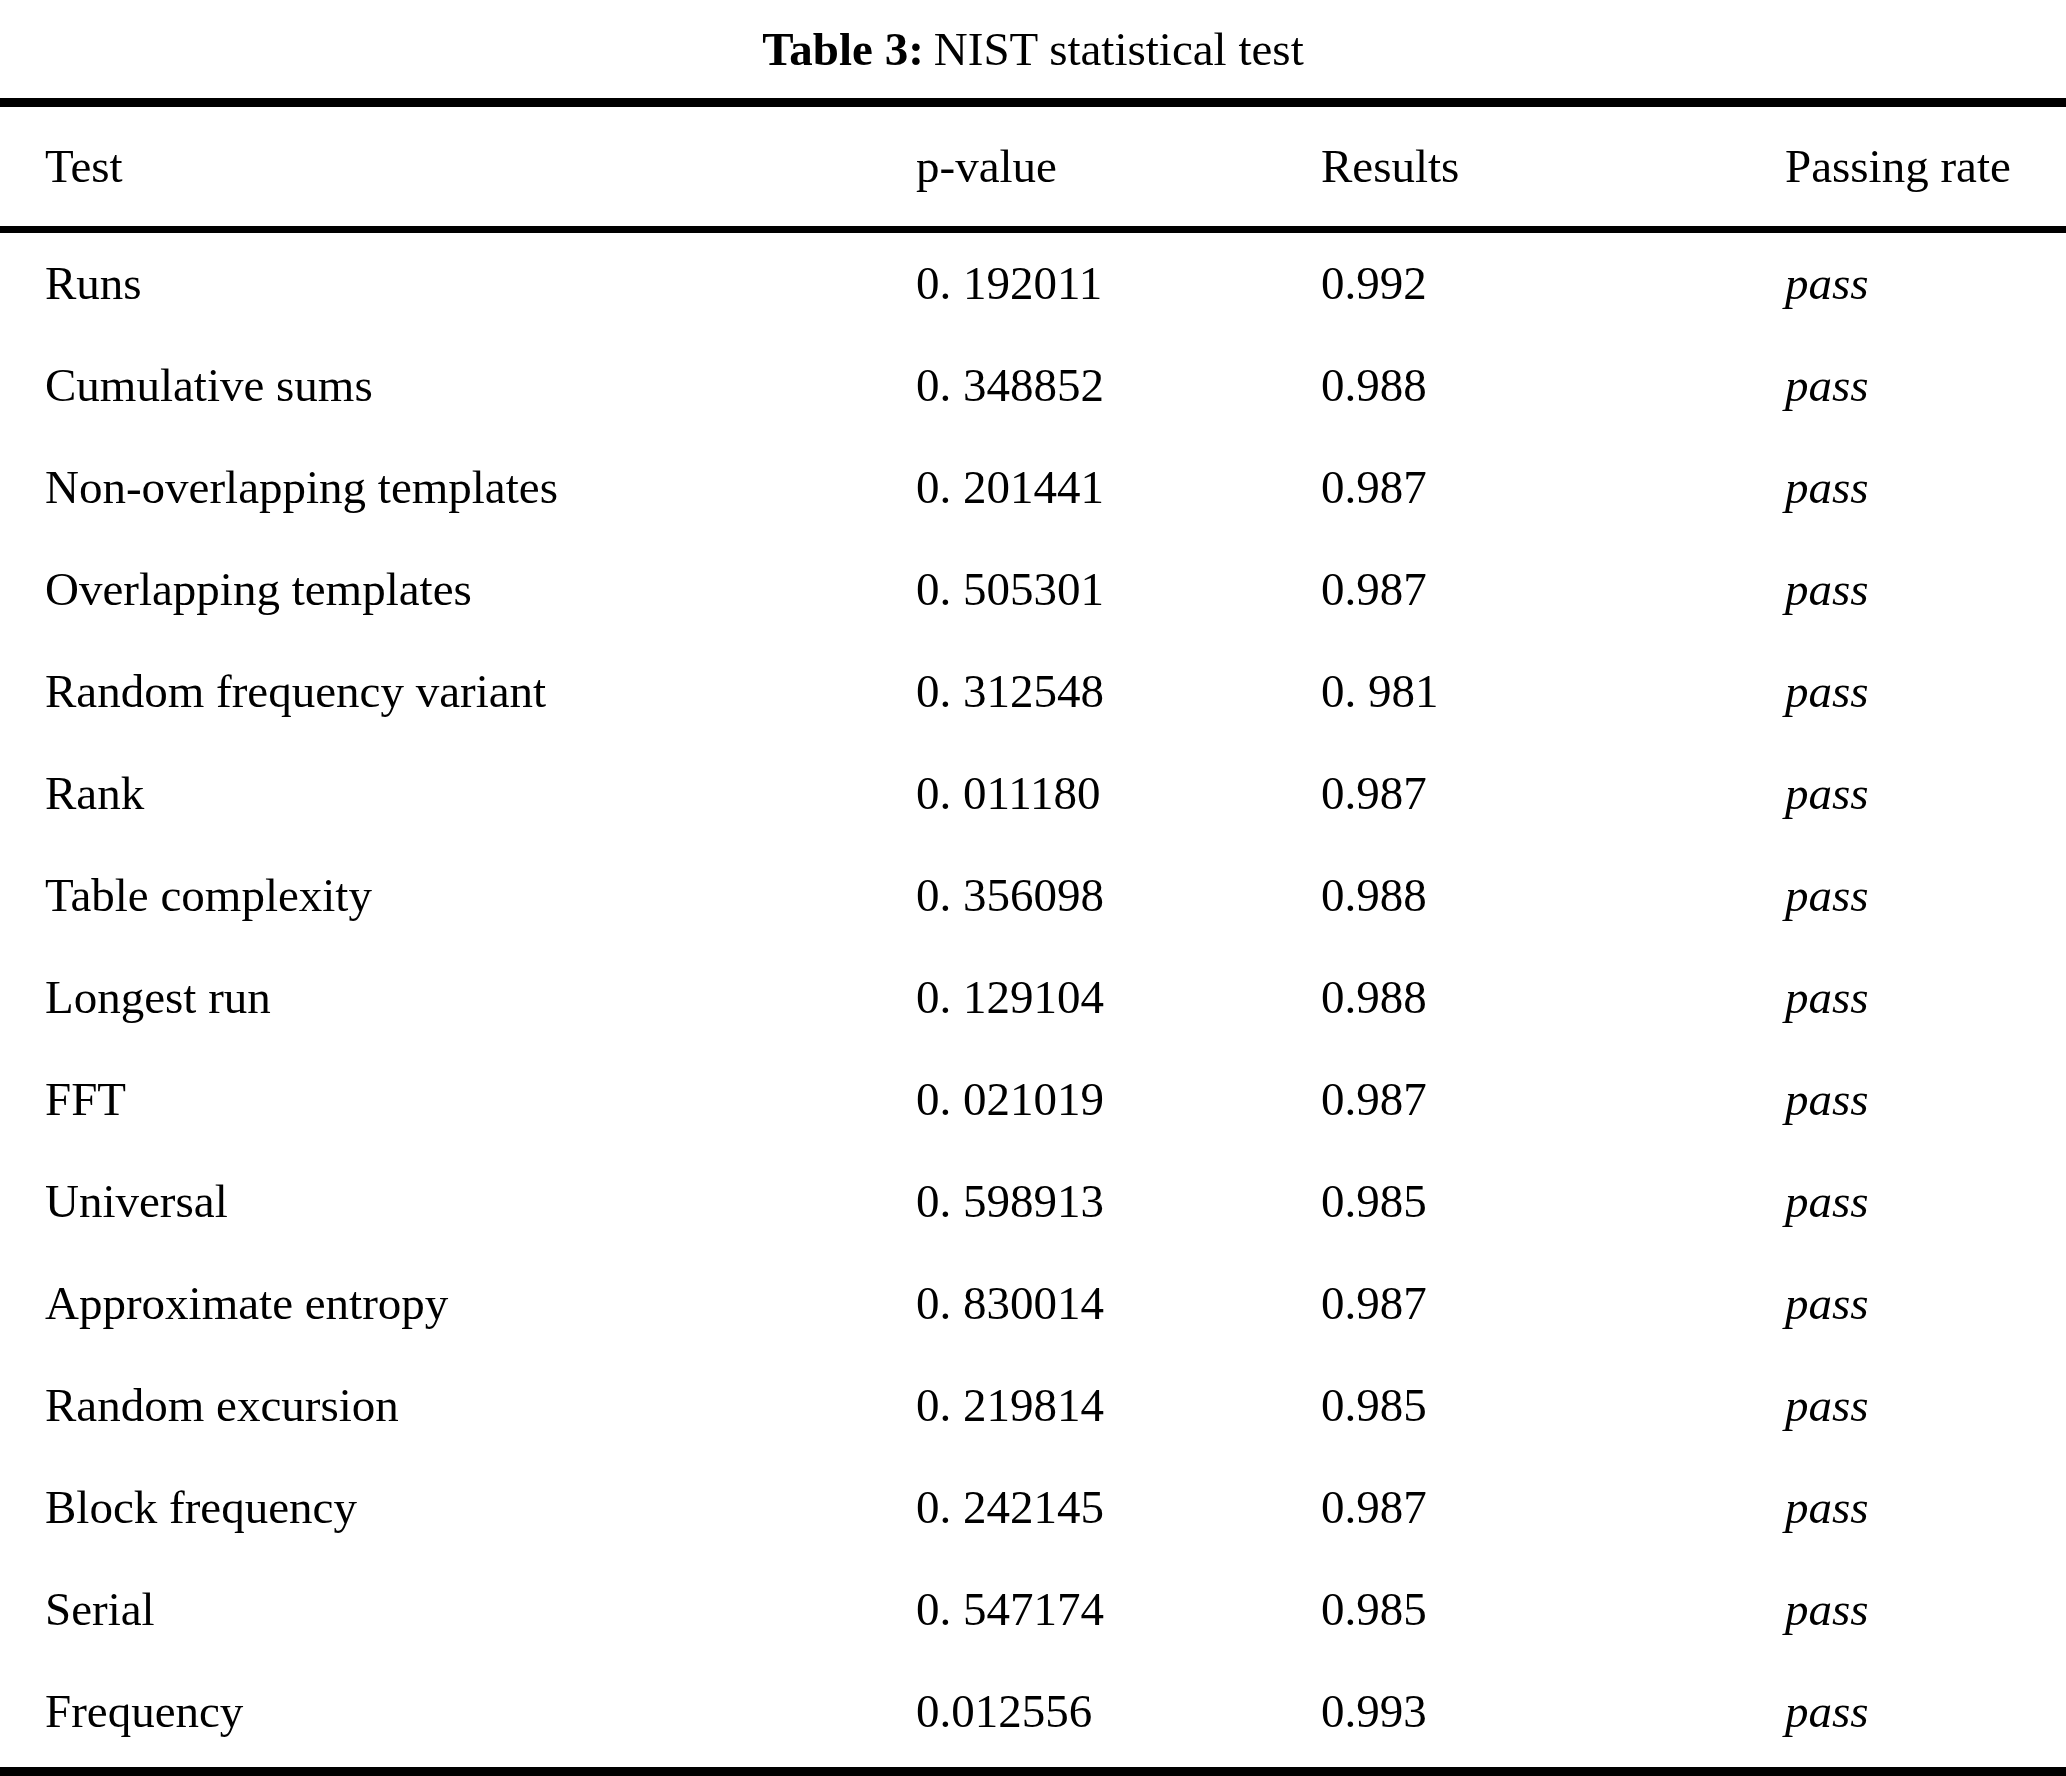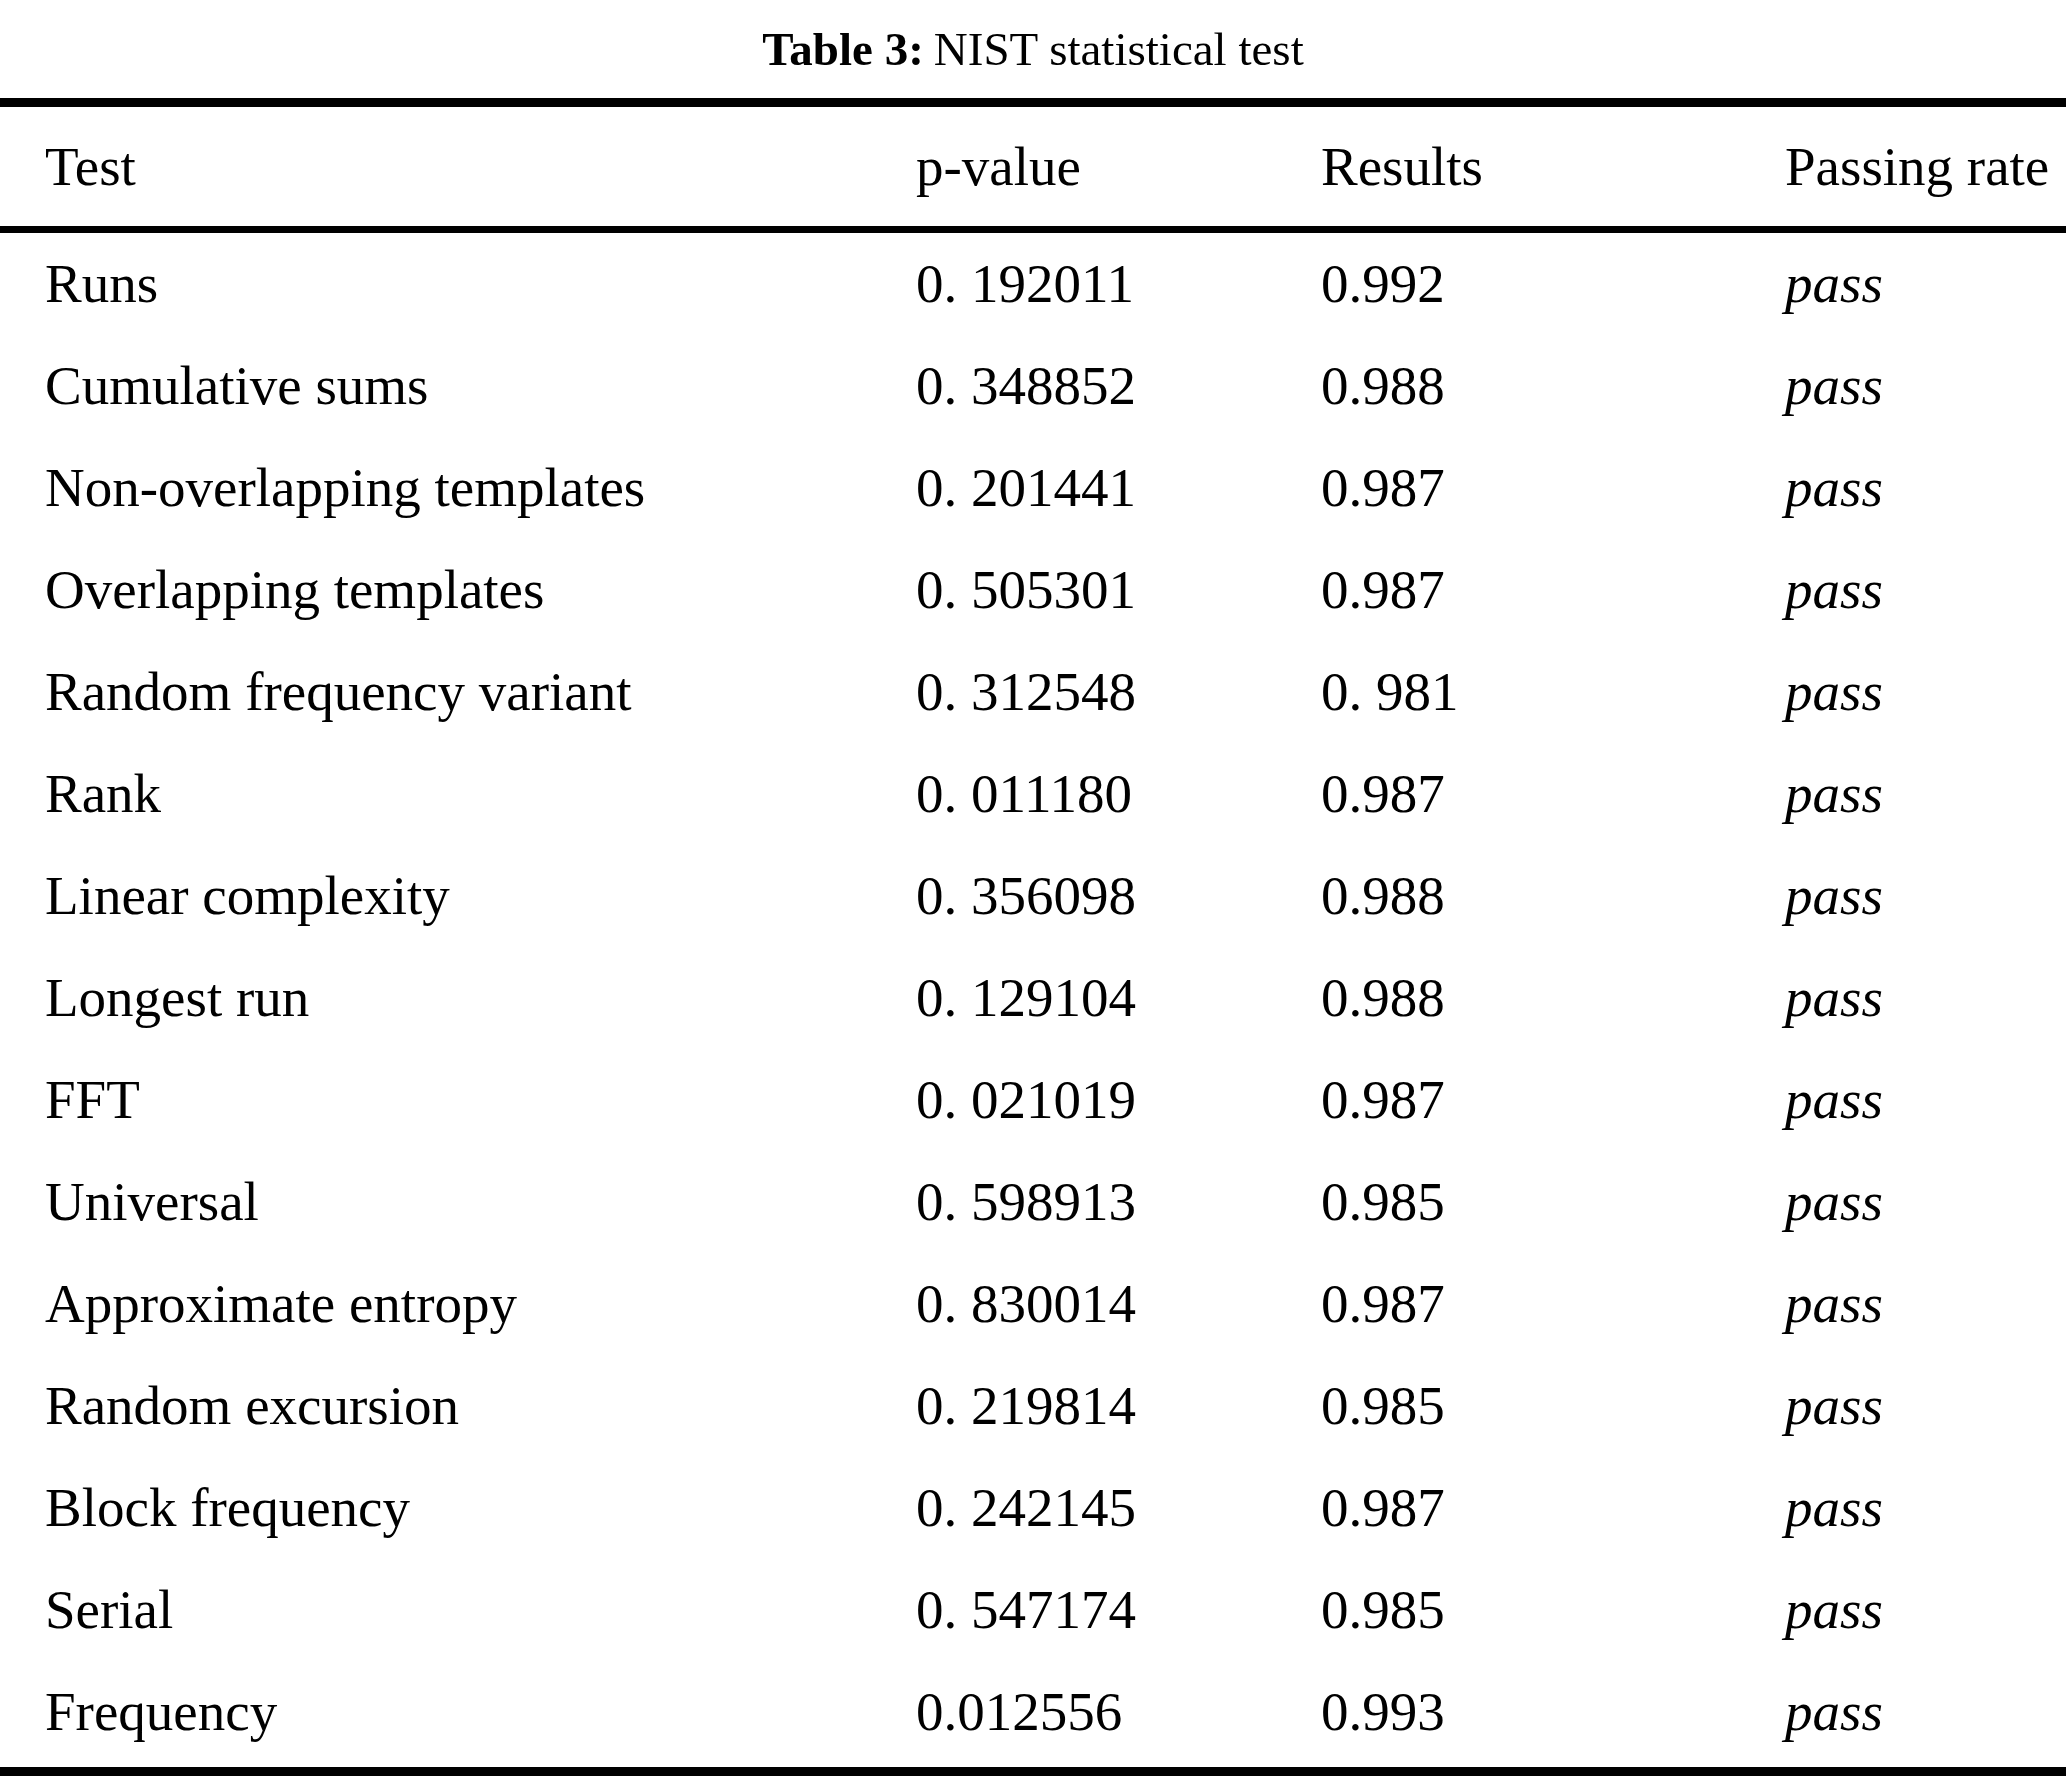--- a/index.html
+++ b/index.html
@@ -33,21 +33,21 @@
     flex: 0 0 auto;
   }
   .rule-top { height: 9px; }
   .rule-mid { height: 6.8px; }
   .rule-bottom { height: 9px; }
   .grid-row {
     display: grid;
     grid-template-columns: 871px 405px 464px 280px;
     padding-left: 45px;
     align-items: center;
-    font-size: 55px;
+    font-size: 47px;
     line-height: 1;
     white-space: pre;
   }
   .header-row { height: 119px; }
   .body-rows {
     flex: 1 1 auto;
     display: flex;
     flex-direction: column;
     border-radius: 30px;
   }
@@ -107,21 +107,21 @@
       <div class="cell c-rate">0. 981</div>
       <div class="cell c-result">pass</div>
     </div>
       <div class="grid-row">
       <div class="cell c-test">Rank</div>
       <div class="cell c-pvalue">0. 011180</div>
       <div class="cell c-rate">0.987</div>
       <div class="cell c-result">pass</div>
     </div>
       <div class="grid-row">
-      <div class="cell c-test">Linear complexity</div>
+      <div class="cell c-test">Table complexity</div>
       <div class="cell c-pvalue">0. 356098</div>
       <div class="cell c-rate">0.988</div>
       <div class="cell c-result">pass</div>
     </div>
       <div class="grid-row">
       <div class="cell c-test">Longest run</div>
       <div class="cell c-pvalue">0. 129104</div>
       <div class="cell c-rate">0.988</div>
       <div class="cell c-result">pass</div>
     </div>

